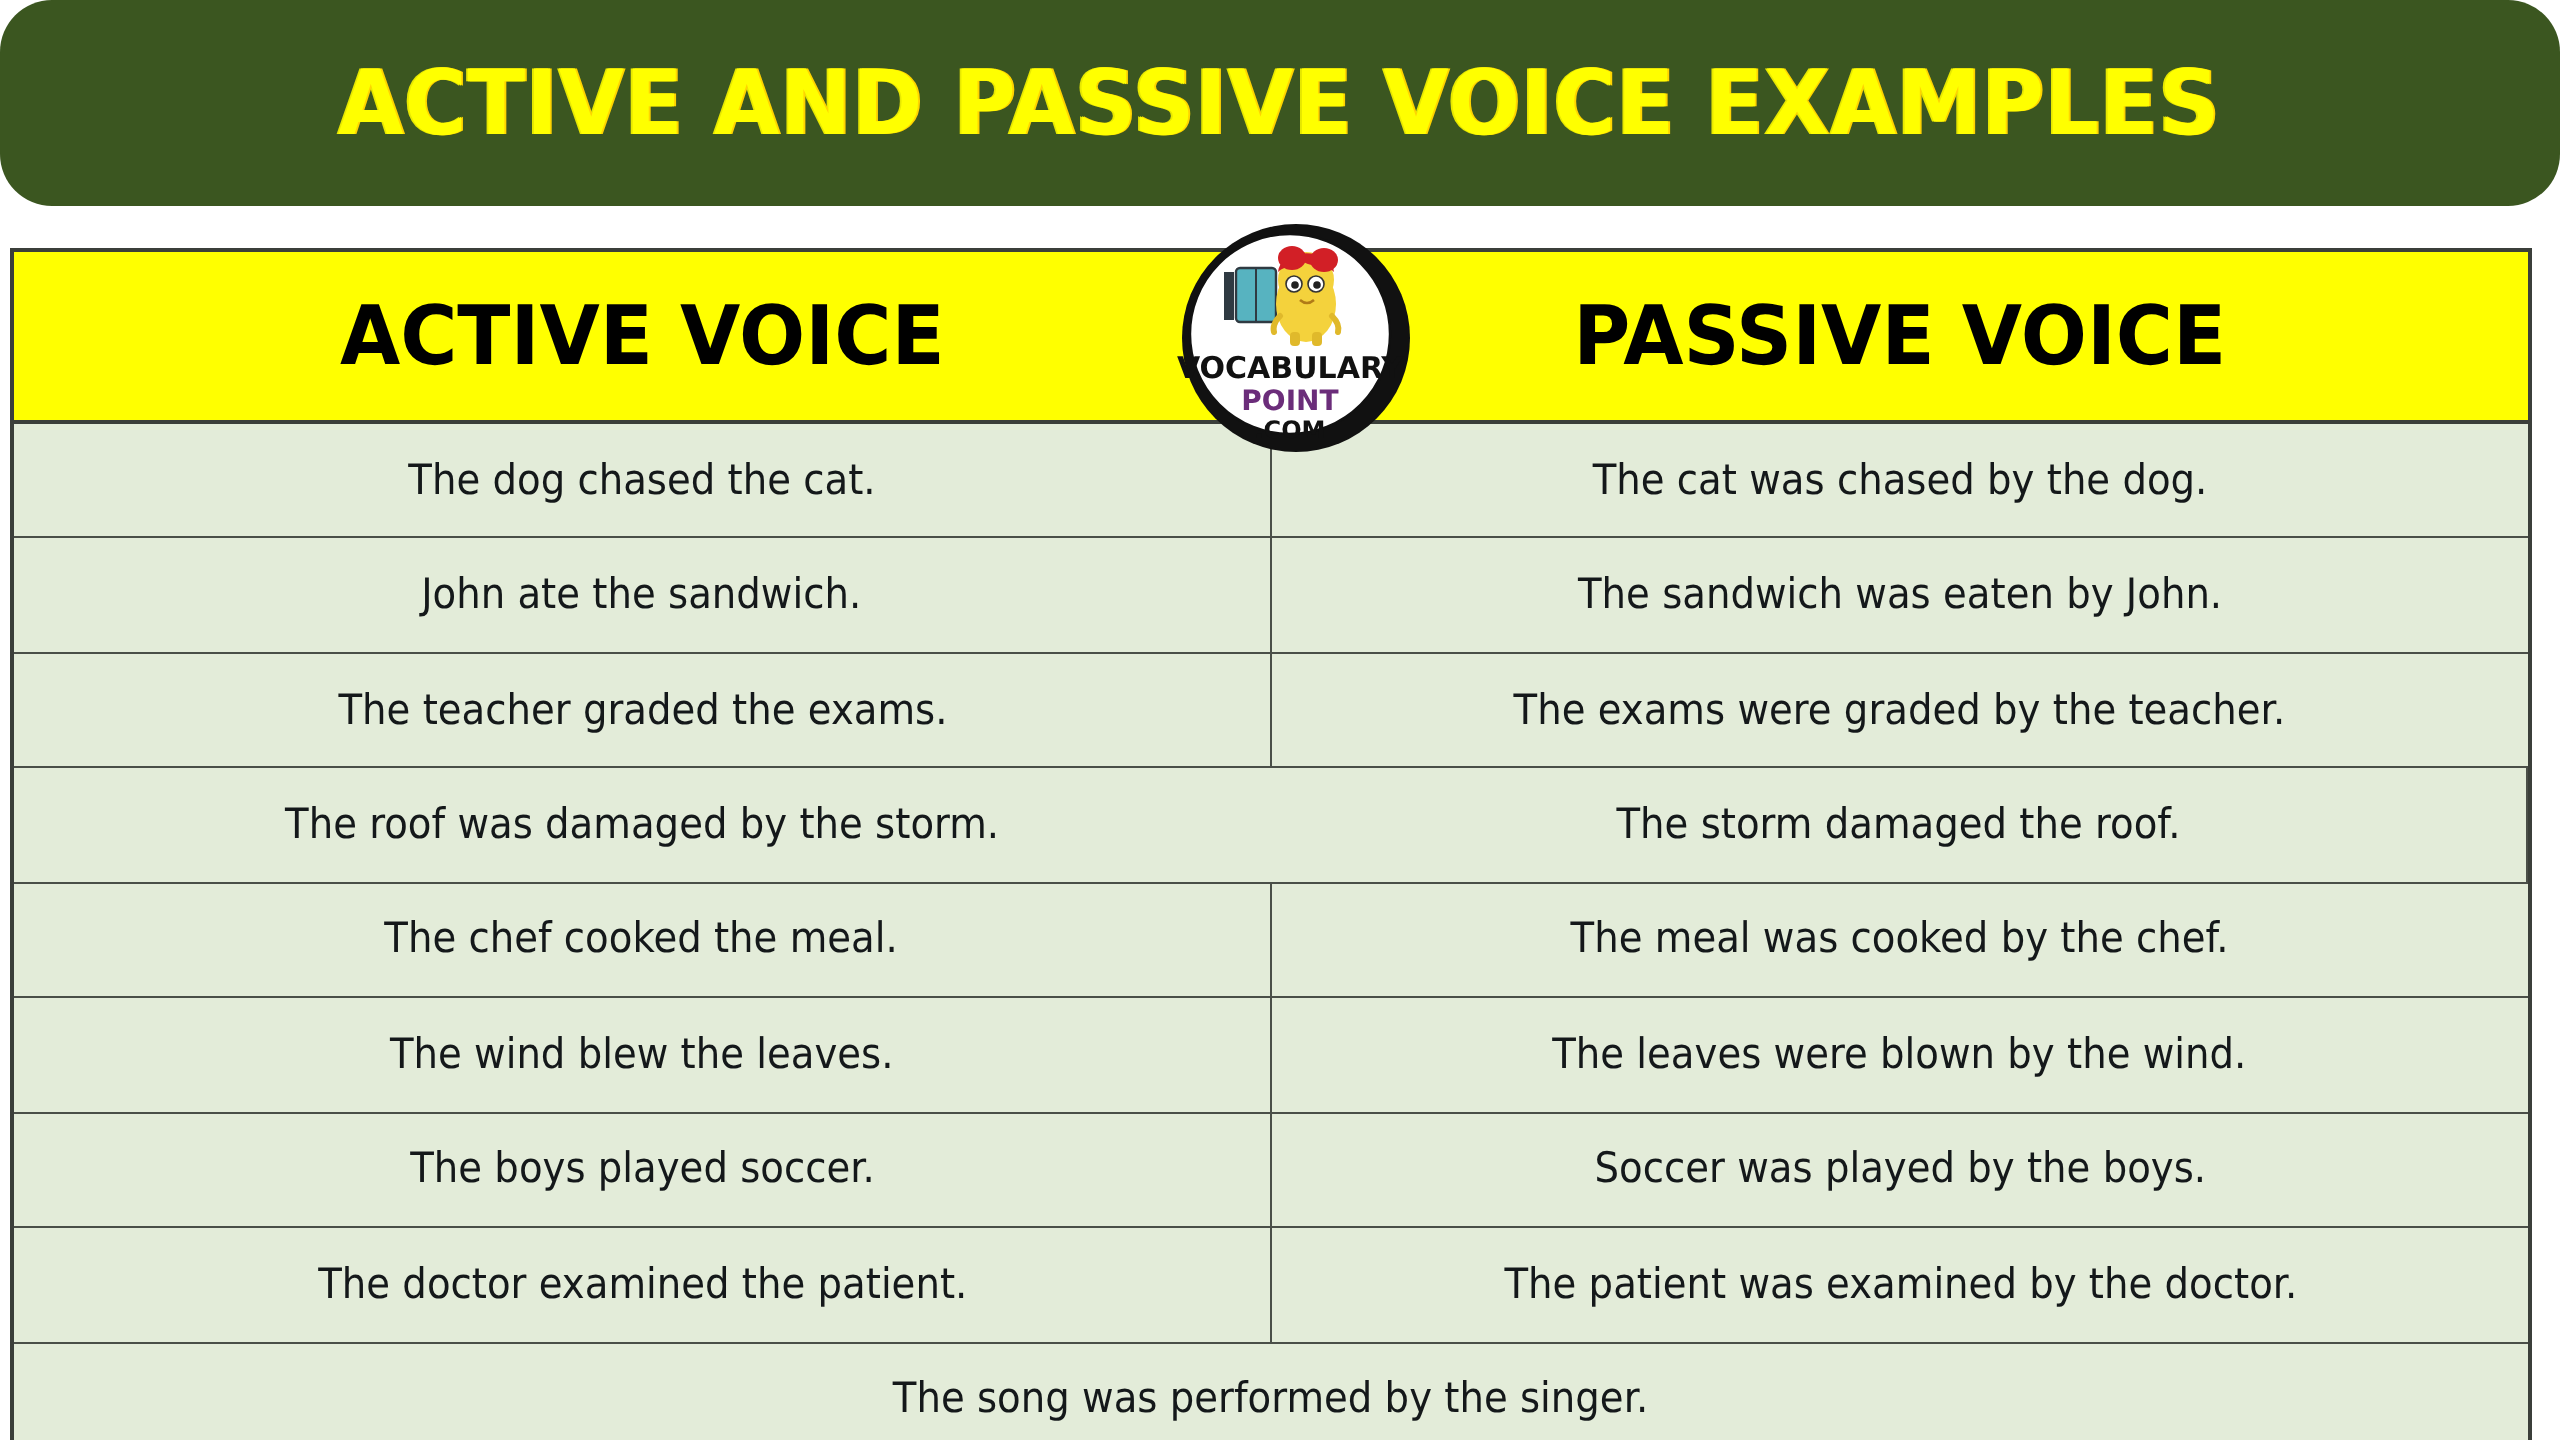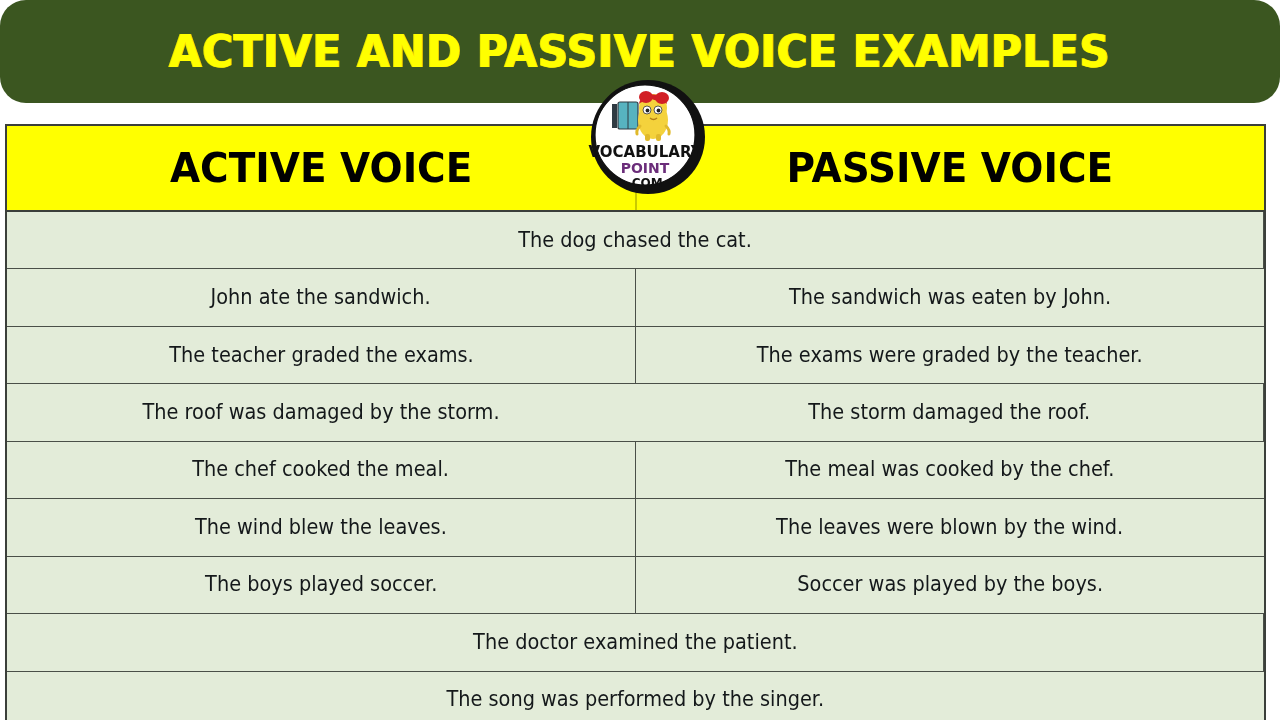--- a/index.html
+++ b/index.html
@@ -114,21 +114,21 @@
     line-height: 1.1;
     white-space: nowrap;
     transform: scaleX(0.92);
     transform-origin: center center;
   }
 
   
   .logo-badge {
     position: absolute;
     left: 588px;
-    top: 78px;
+    top: 110px;
     width: 120px;
     height: 118px;
     z-index: 20;
   }
   .logo-badge svg { display: block; }
 </style>
 </head>
 <body>
 
 <div class="title-banner">
@@ -145,20 +145,23 @@
       <span class="head-label">PASSIVE VOICE</span>
     </div>
   </div>
 
   <div class="body-rows">
 
     <div class="data-row">
       <div class="data-cell col-left">
         <span class="cell-text">The dog chased the cat.</span>
       </div>
+      <div class="data-cell">
+        <span class="cell-text">The cat was chased by the dog.</span>
+      </div>
     </div>
 
     <div class="data-row">
       <div class="data-cell col-left">
         <span class="cell-text">John ate the sandwich.</span>
       </div>
       <div class="data-cell">
         <span class="cell-text">The sandwich was eaten by John.</span>
       </div>
     </div>
@@ -204,20 +207,23 @@
         <span class="cell-text">The boys played soccer.</span>
       </div>
       <div class="data-cell">
         <span class="cell-text">Soccer was played by the boys.</span>
       </div>
     </div>
 
     <div class="data-row">
       <div class="data-cell col-left">
         <span class="cell-text">The doctor examined the patient.</span>
+      </div>
+      <div class="data-cell">
+        <span class="cell-text">The patient was examined by the doctor.</span>
       </div>
     </div>
 
     <div class="data-row">
       <div class="data-cell">
         <span class="cell-text">The song was performed by the singer.</span>
       </div>
     </div>
 
   </div>

